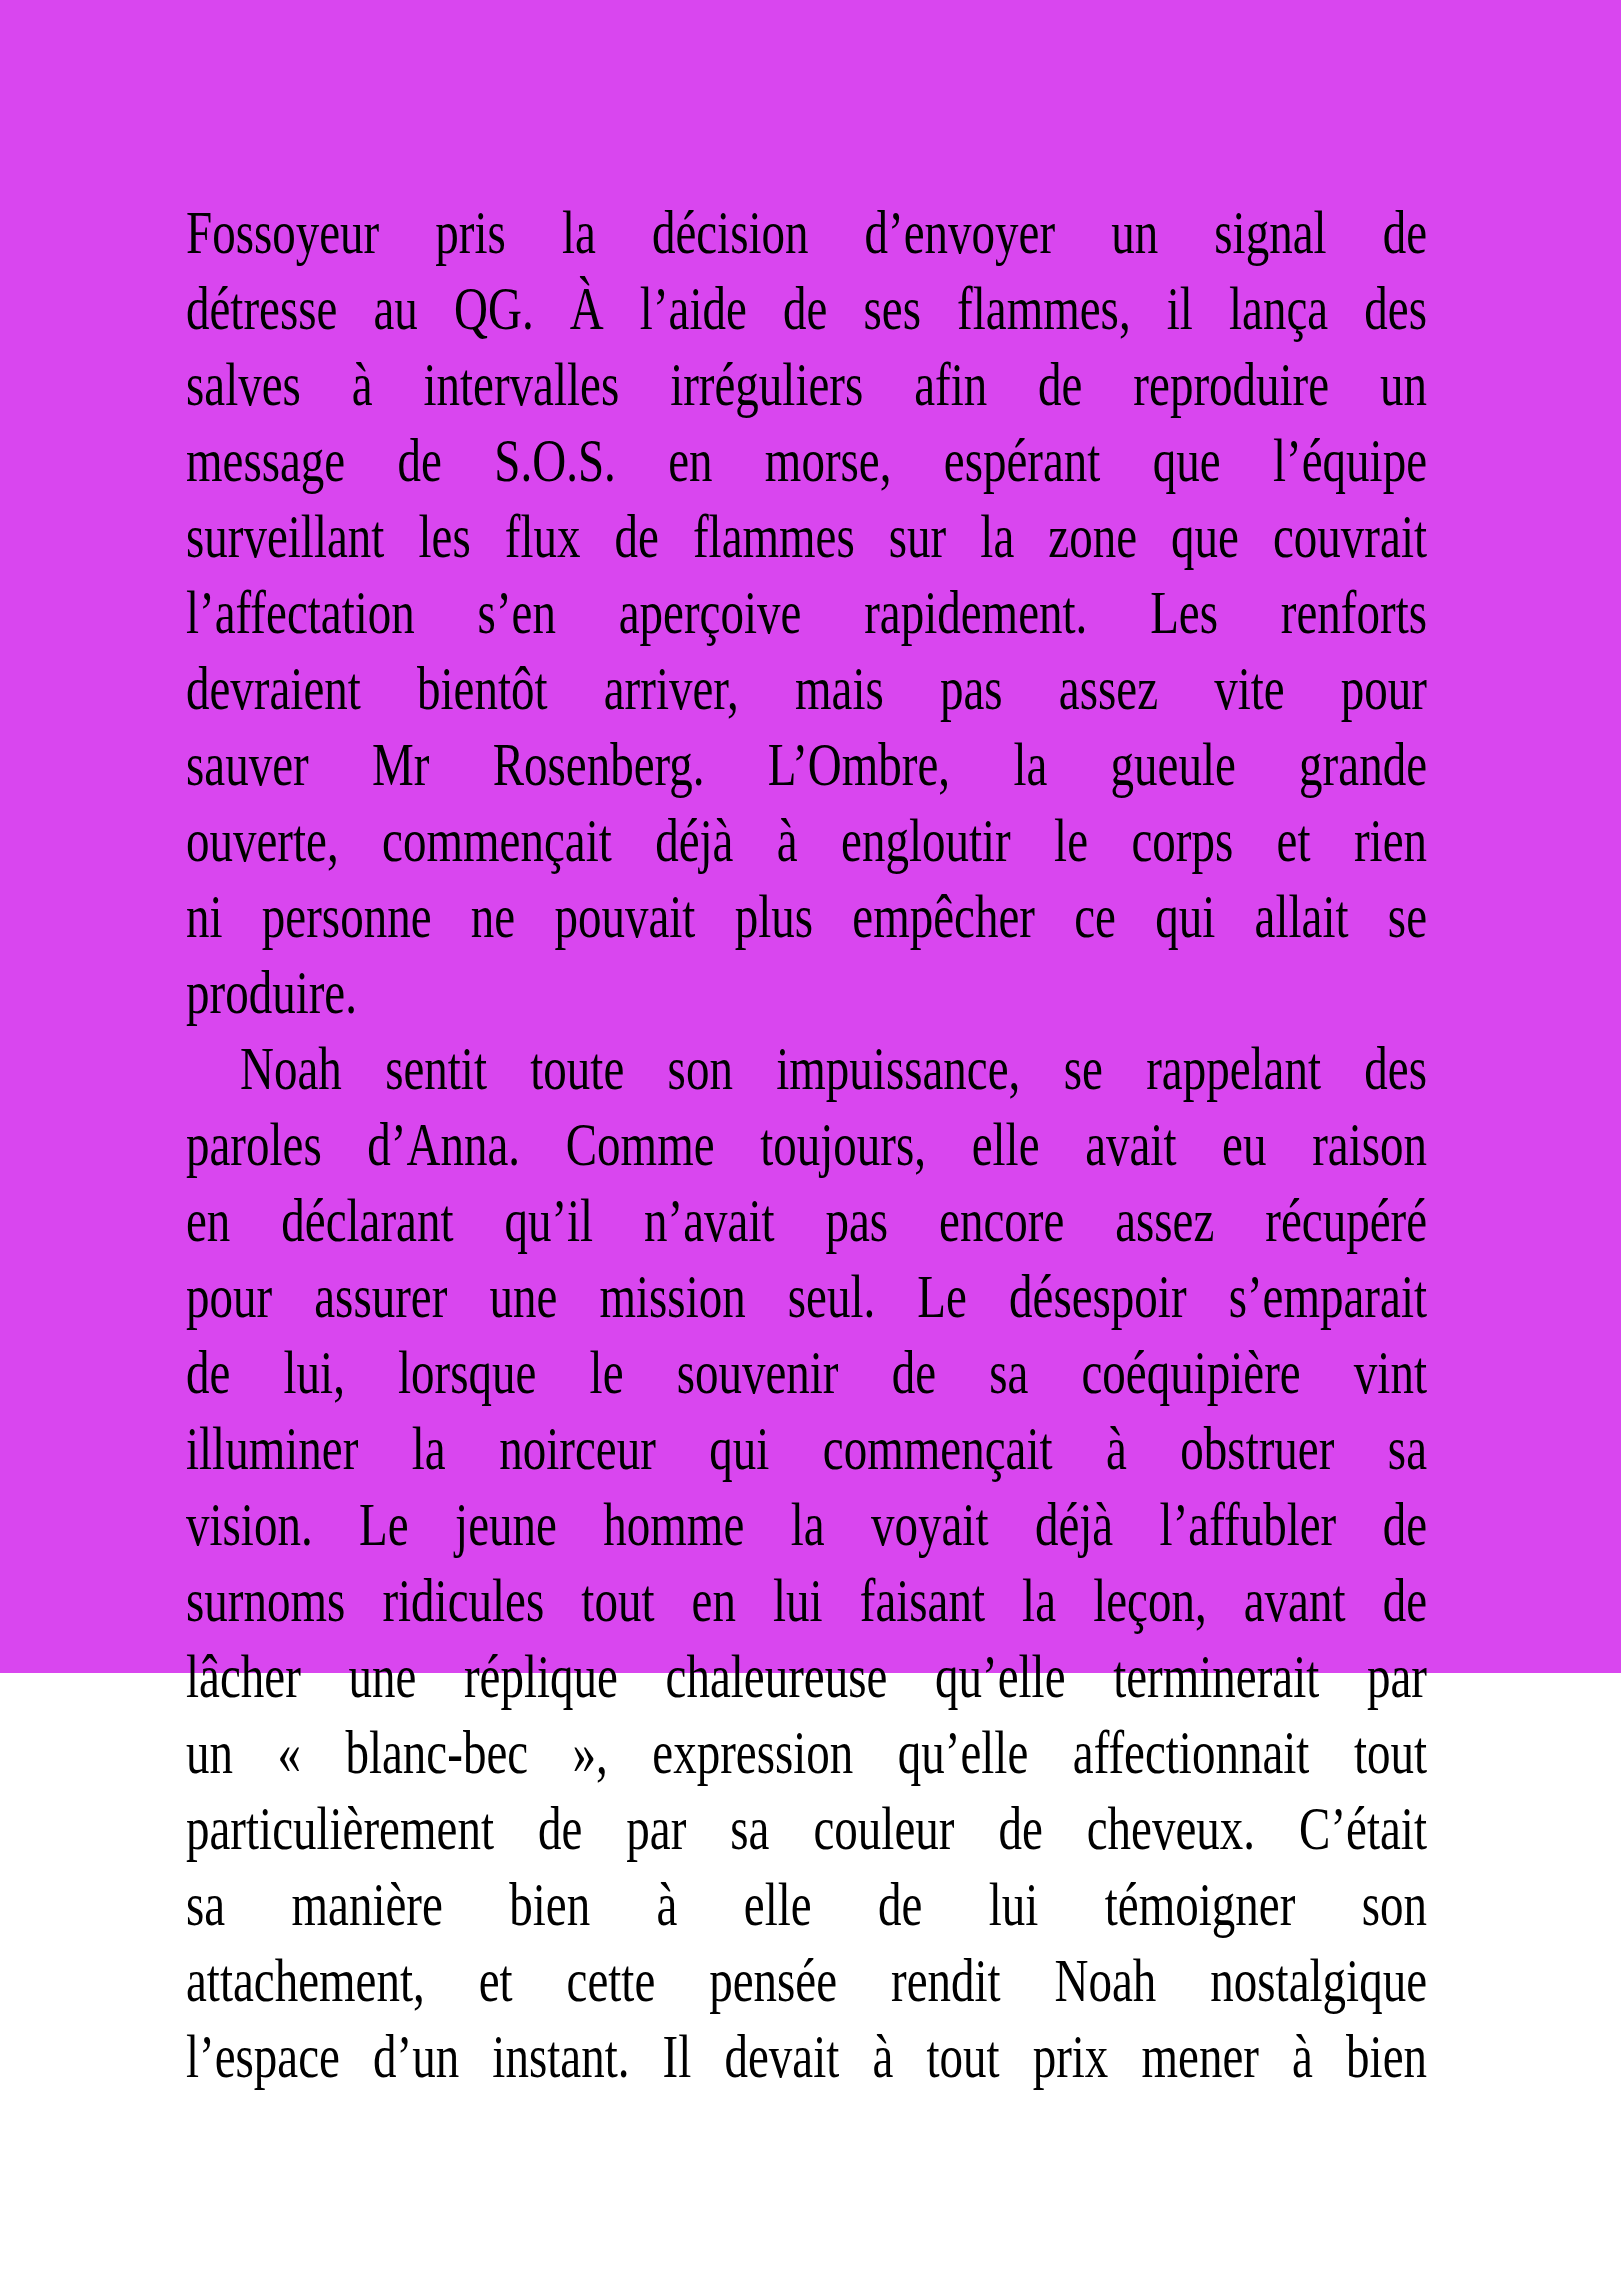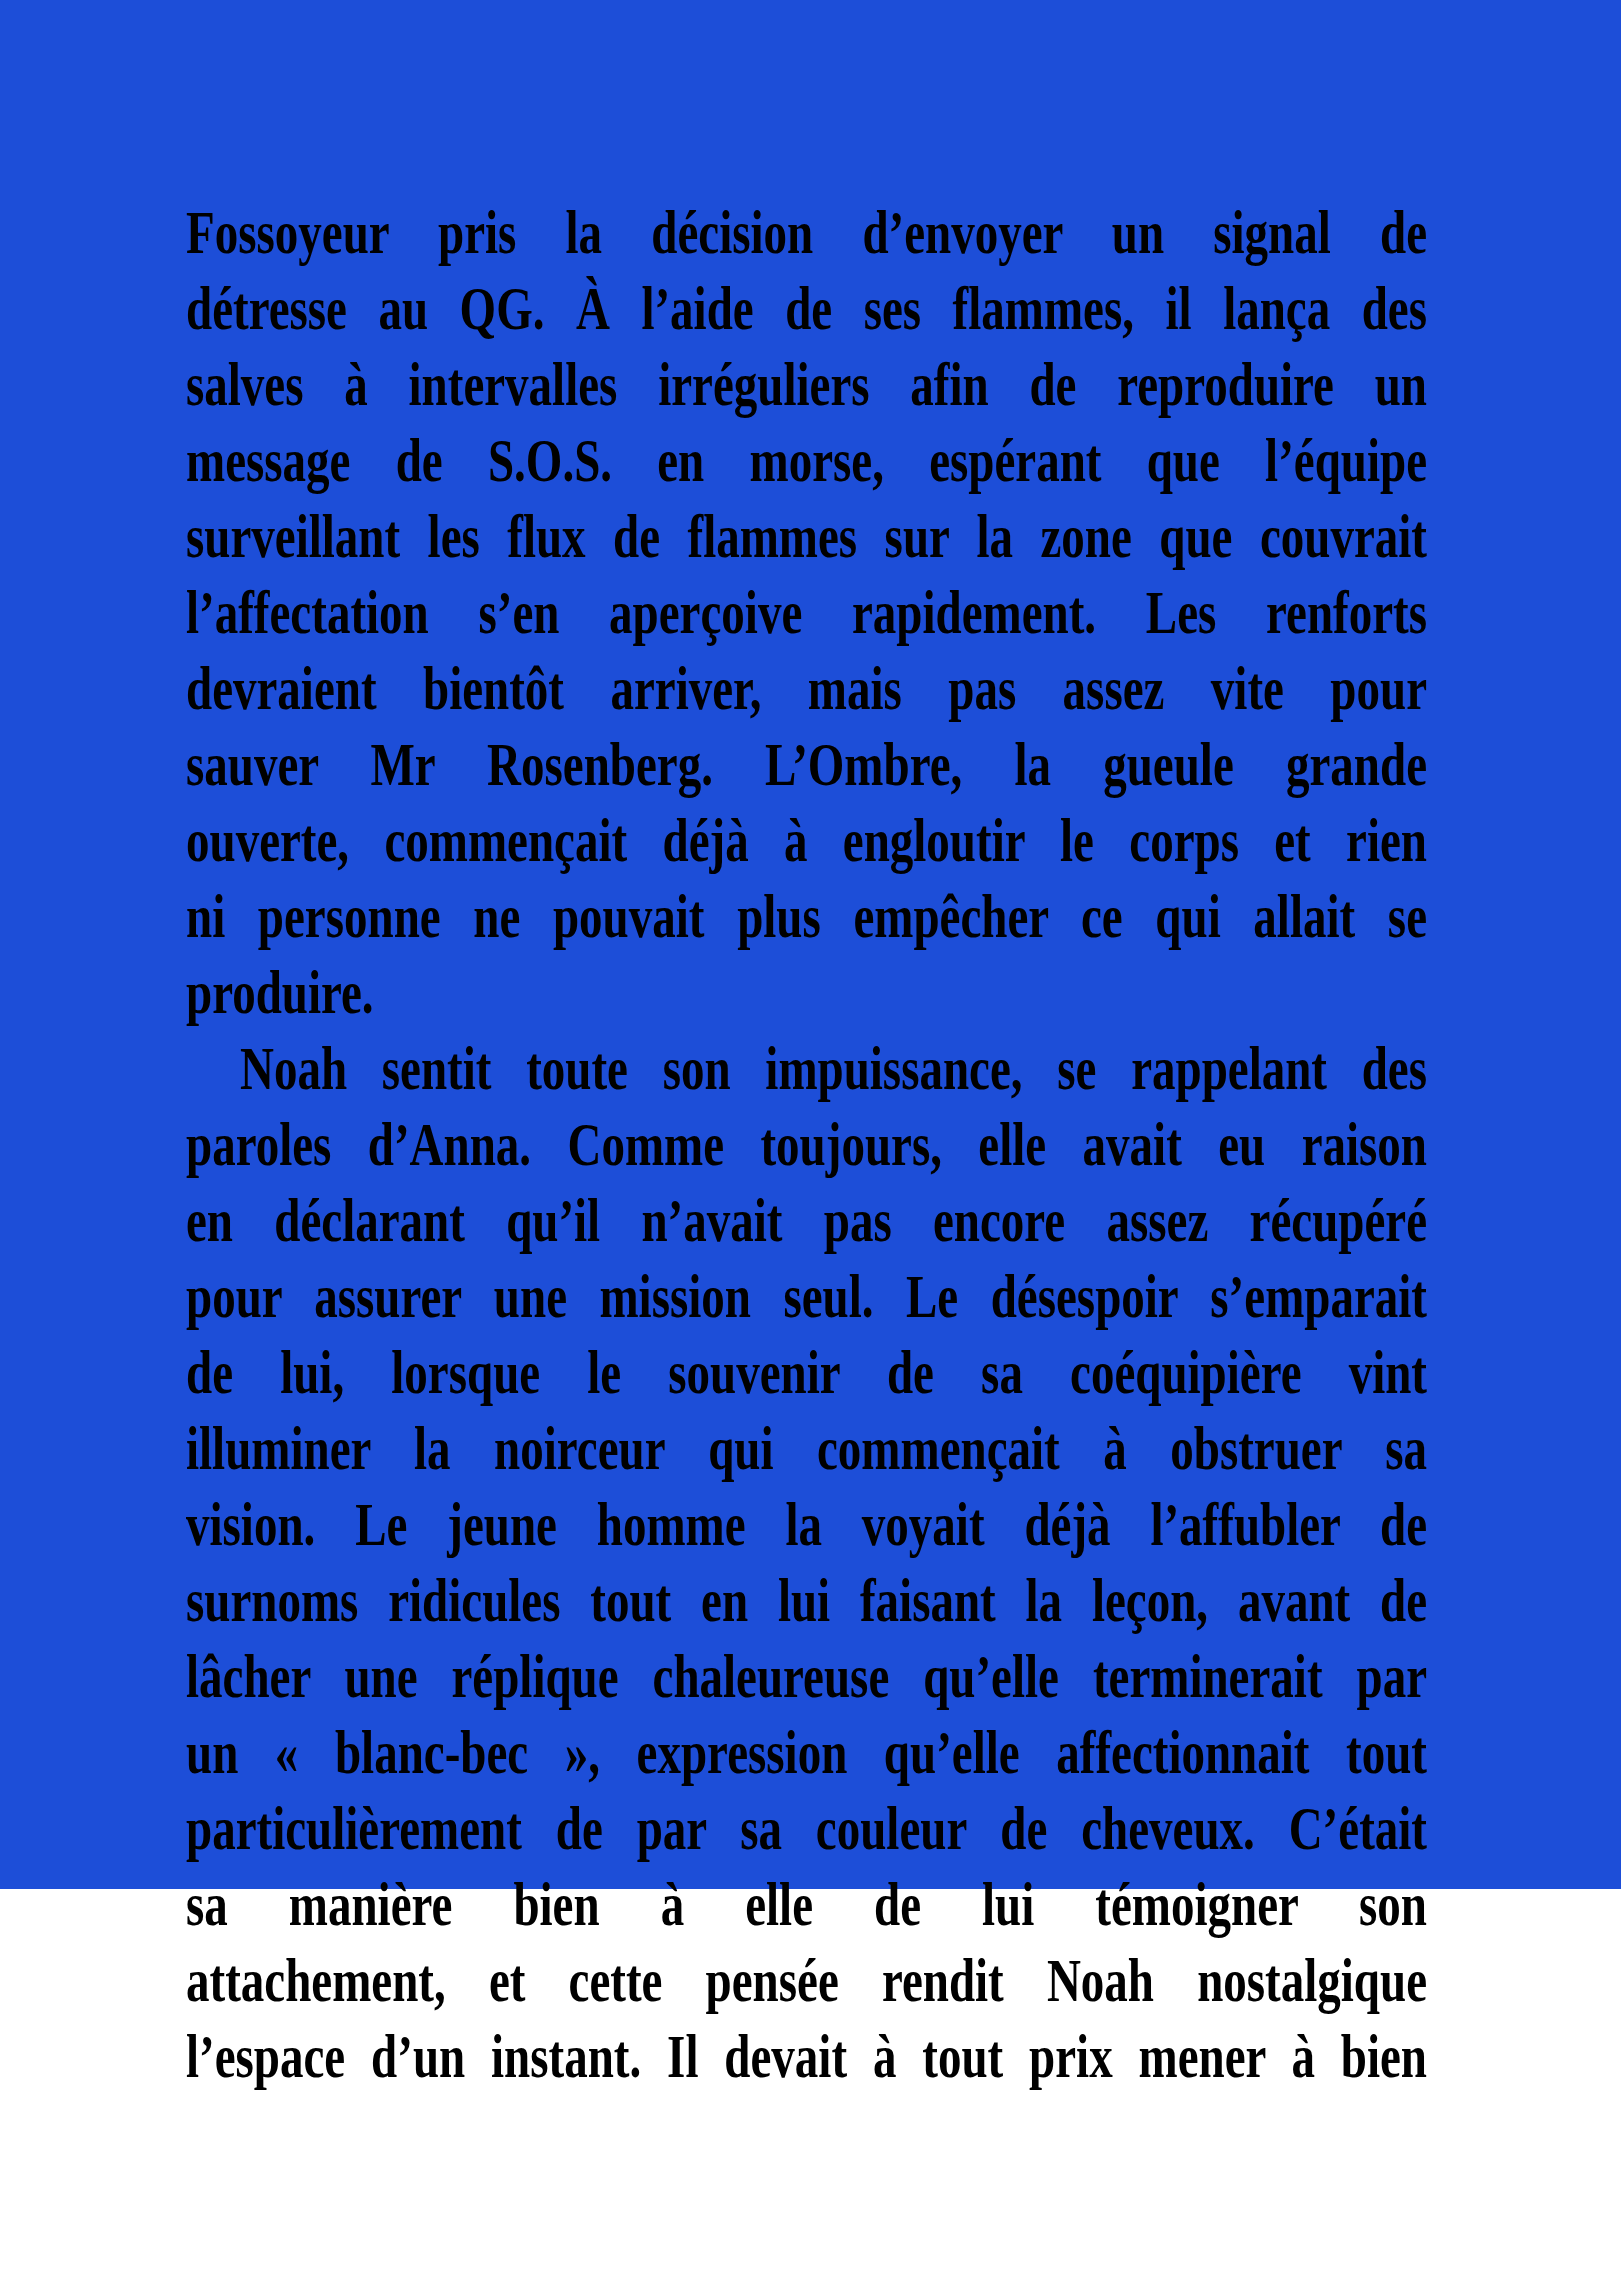--- a/index.html
+++ b/index.html
@@ -6,24 +6,23 @@
     margin: 0;
     padding: 0;
     width: 1621px;
     height: 2293px;
     background: #ffffff;
     overflow: hidden;
   }
   .page {
     position: relative;
     width: 1621px;
-    height: 1889px;
-    background: #1d4ed8;
+    height: 1673px;
+    background: #d946ef;
     color: #000000;
-    font-weight: bold;
   }
   .text-block {
     position: absolute;
     left: 186px;
     top: 194px;
     width: 1241px;
     font-family: "Liberation Serif", "DejaVu Serif", serif;
     font-size: 47px;
     color: #000000;
   }

